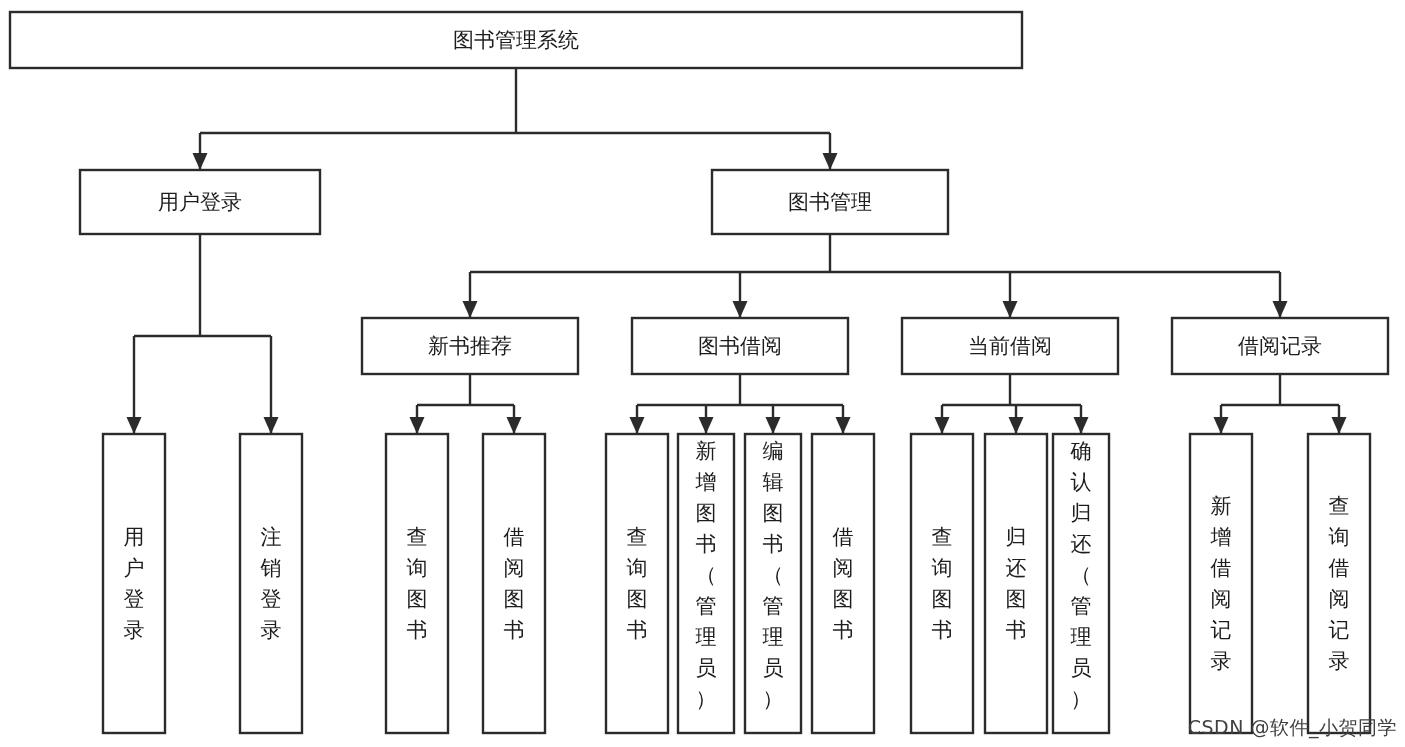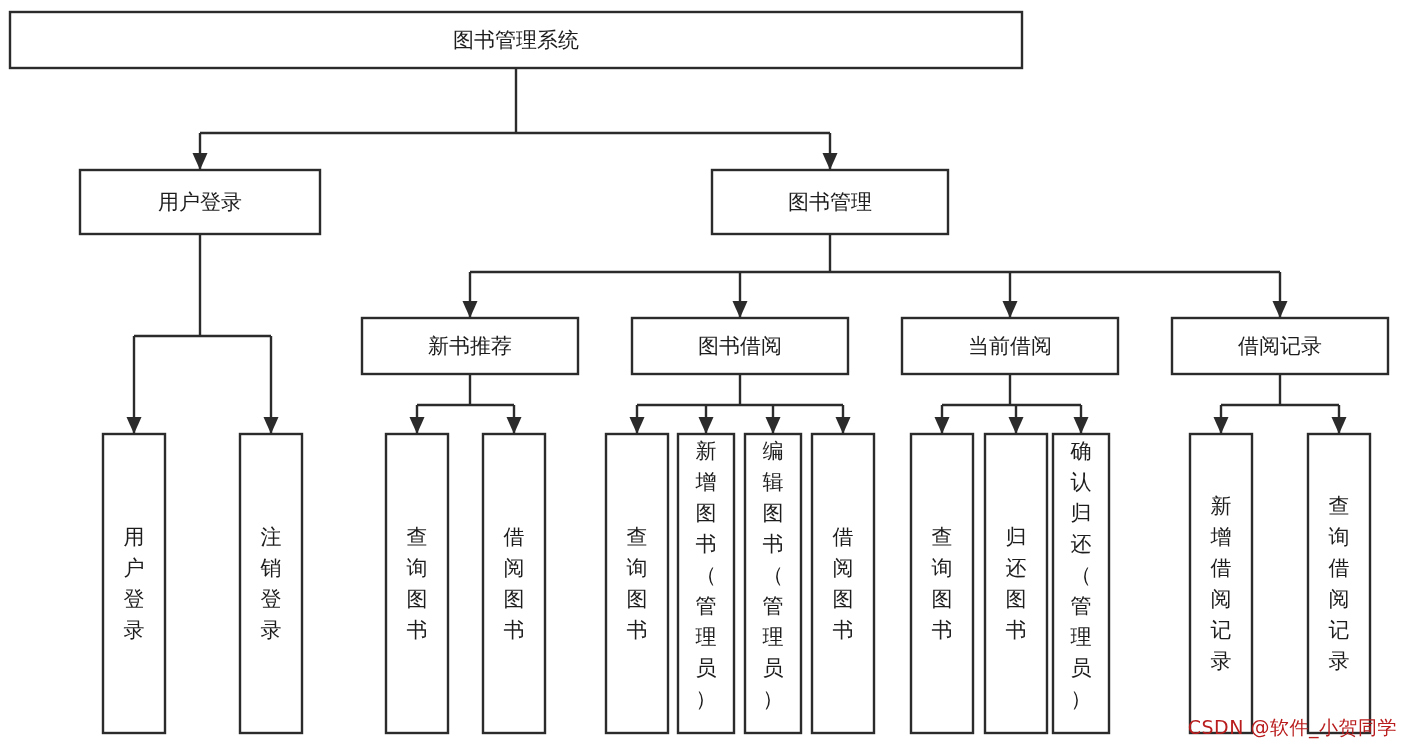--- a/index.html
+++ b/index.html
@@ -55,21 +55,21 @@
   .arrow-head {
     fill: #2b2b2b;
     stroke: none;
   }
   .watermark-text {
     position: absolute;
     right: 8px;
     bottom: 6px;
     font-family: "DejaVu Sans", "Liberation Sans", sans-serif;
     font-size: 19px;
-    color: #b91c1c;
+    color: #404040;
     letter-spacing: 0.5px;
     white-space: nowrap;
     user-select: none;
   }
 </style>
 </head>
 <body>
 
 <div id="diagram-root">
   <svg class="diagram-canvas" id="diagram-svg" viewBox="0 0 1405 747" xmlns="http://www.w3.org/2000/svg">

